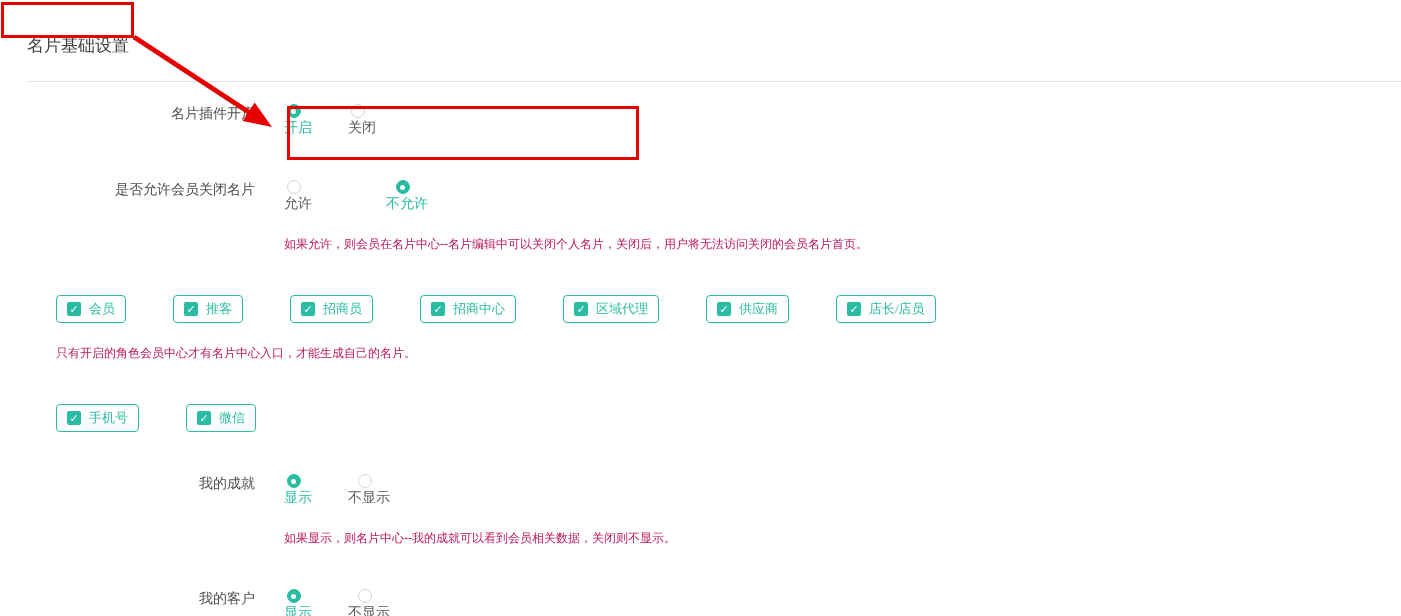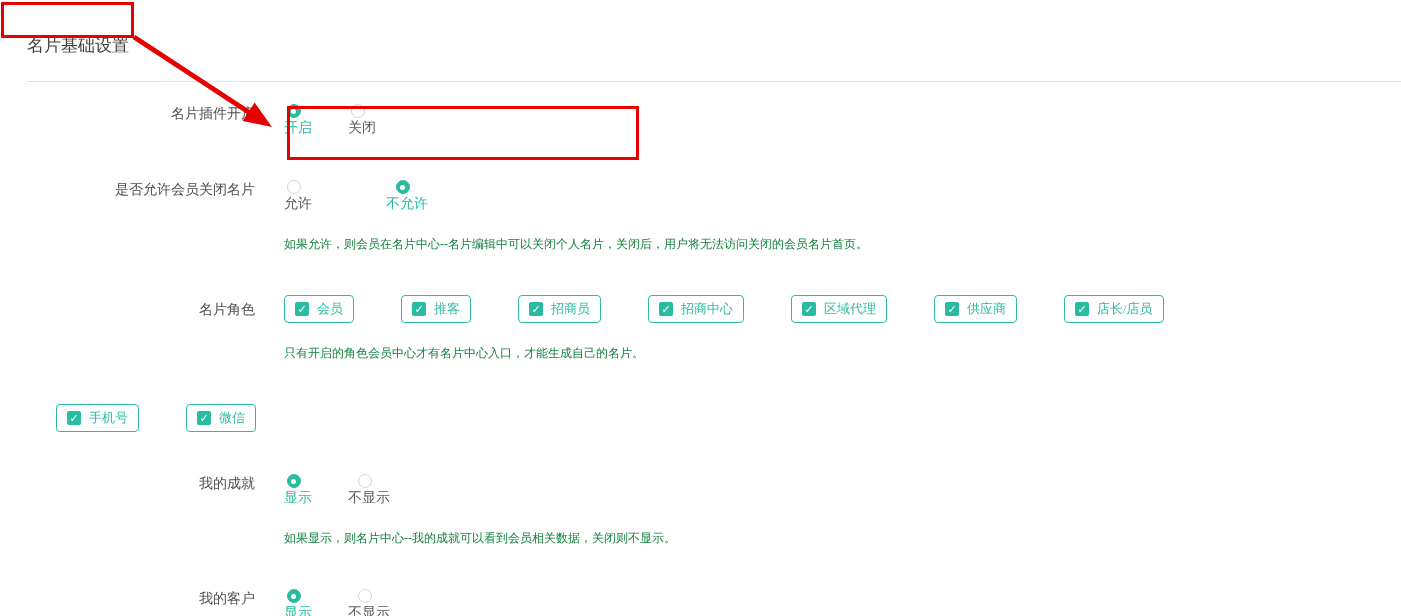--- a/index.html
+++ b/index.html
@@ -35,21 +35,21 @@
   .divider{border-bottom:1px solid #e3e3e3;margin-top:22px;}
 
   .settings-form{margin-top:22px;font-family:Liberation Serif, serif;}
   .form-row{display:flex;align-items:flex-start;margin-bottom:42px;}
   .row-label{
     width:228px;flex:none;text-align:right;font-size:14px;color:#4f4f4f;line-height:20px;
   }
   .form-row.has-checks .row-label{padding-top:5px;}
   .row-body{margin-left:29px;}
   .row-controls{display:flex;align-items:center;}
-  .row-help{margin-top:22px;font-size:12px;color:#15803d;line-height:17px;}
+  .row-help{margin-top:22px;font-size:12px;color:#be185d;line-height:17px;}
 
   
   .radio-item{
     display:inline-flex;align-items:center;margin-right:36px;cursor:pointer;
     font-size:14px;color:#5a5a5a;line-height:20px;flex-direction:column;
   }
   .form-row:nth-child(2) .radio-item{margin-right:74px;}
   .radio-dot{
     width:14px;height:14px;border-radius:50%;border:1px solid #d4d4d4;background:#fff;
     display:inline-flex;align-items:center;justify-content:center;margin-right:9px;flex:none;
@@ -118,21 +118,20 @@
                 <span class="radio-dot">
                   <span class="radio-core"></span>
                 </span>
                 <span class="radio-text">不允许</span>
               </span>
             </div>
             <div class="row-help">如果允许，则会员在名片中心--名片编辑中可以关闭个人名片，关闭后，用户将无法访问关闭的会员名片首页。</div>
           </div>
         </div>
         <div class="form-row has-checks">
-          <div class="row-label">名片角色</div>
           <div class="row-body">
             <div class="row-controls">
               <span class="check-btn">
                 <span class="check-box">✓</span>
                 <span>会员</span>
               </span>
               <span class="check-btn">
                 <span class="check-box">✓</span>
                 <span>推客</span>
               </span>

